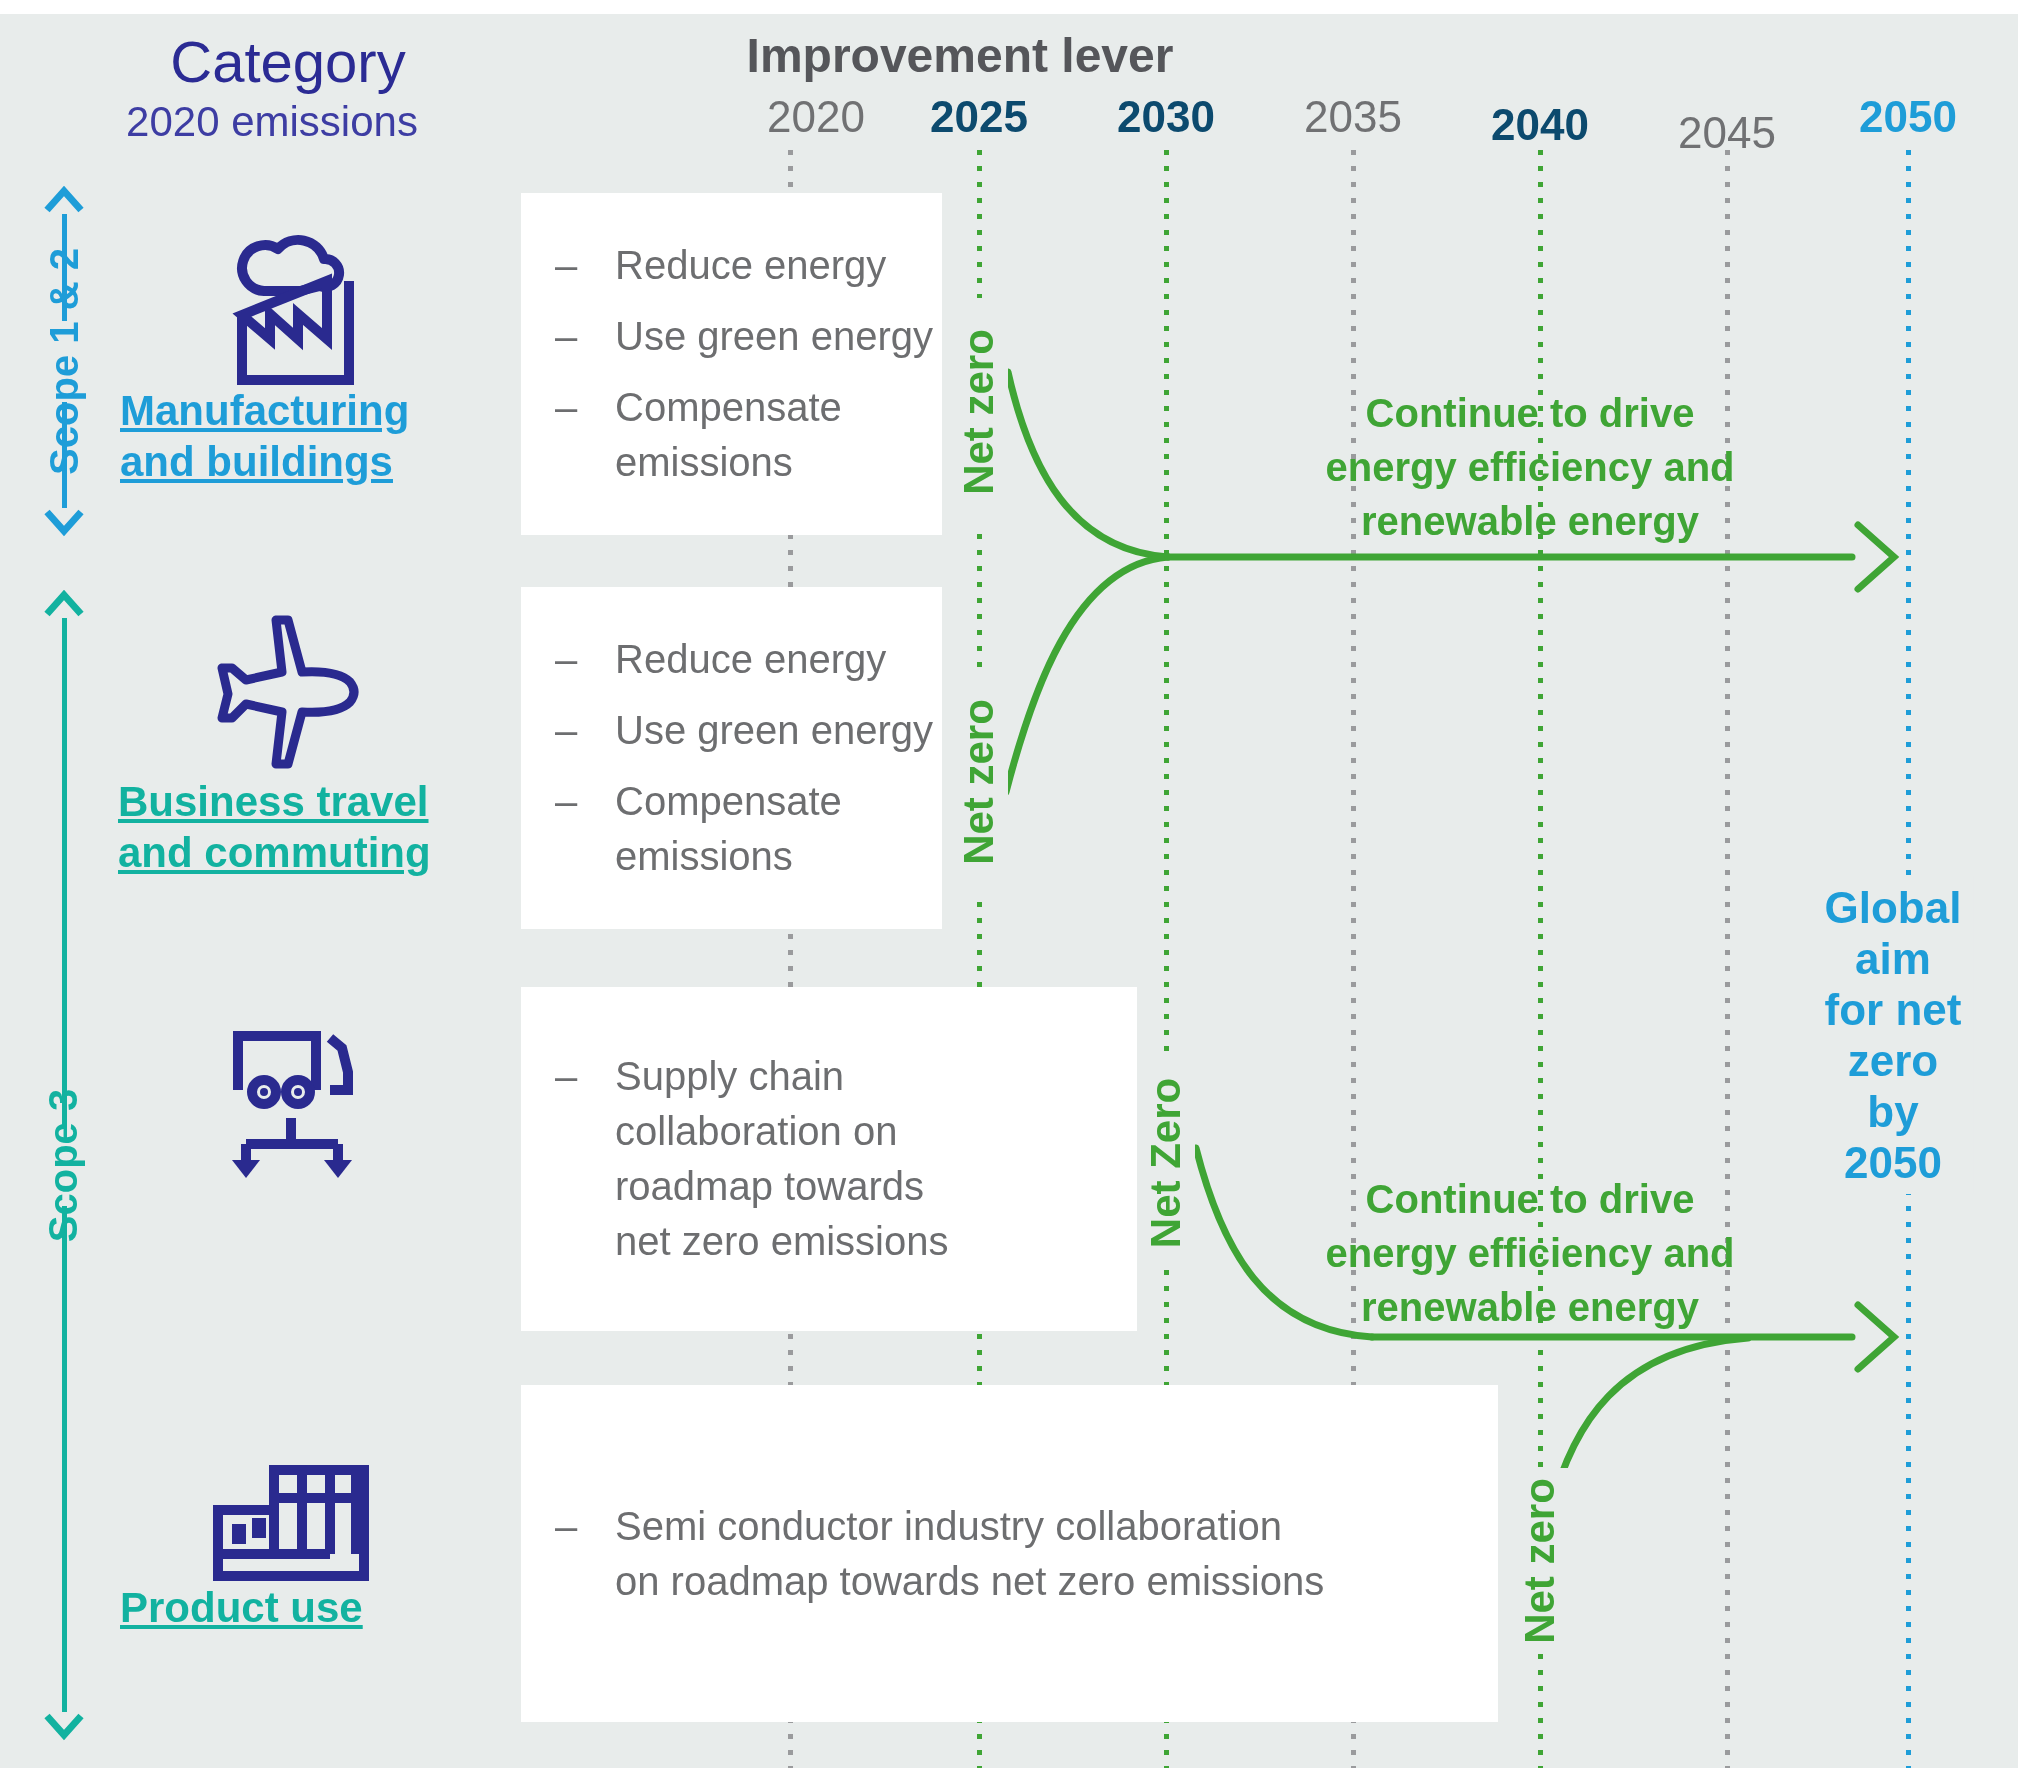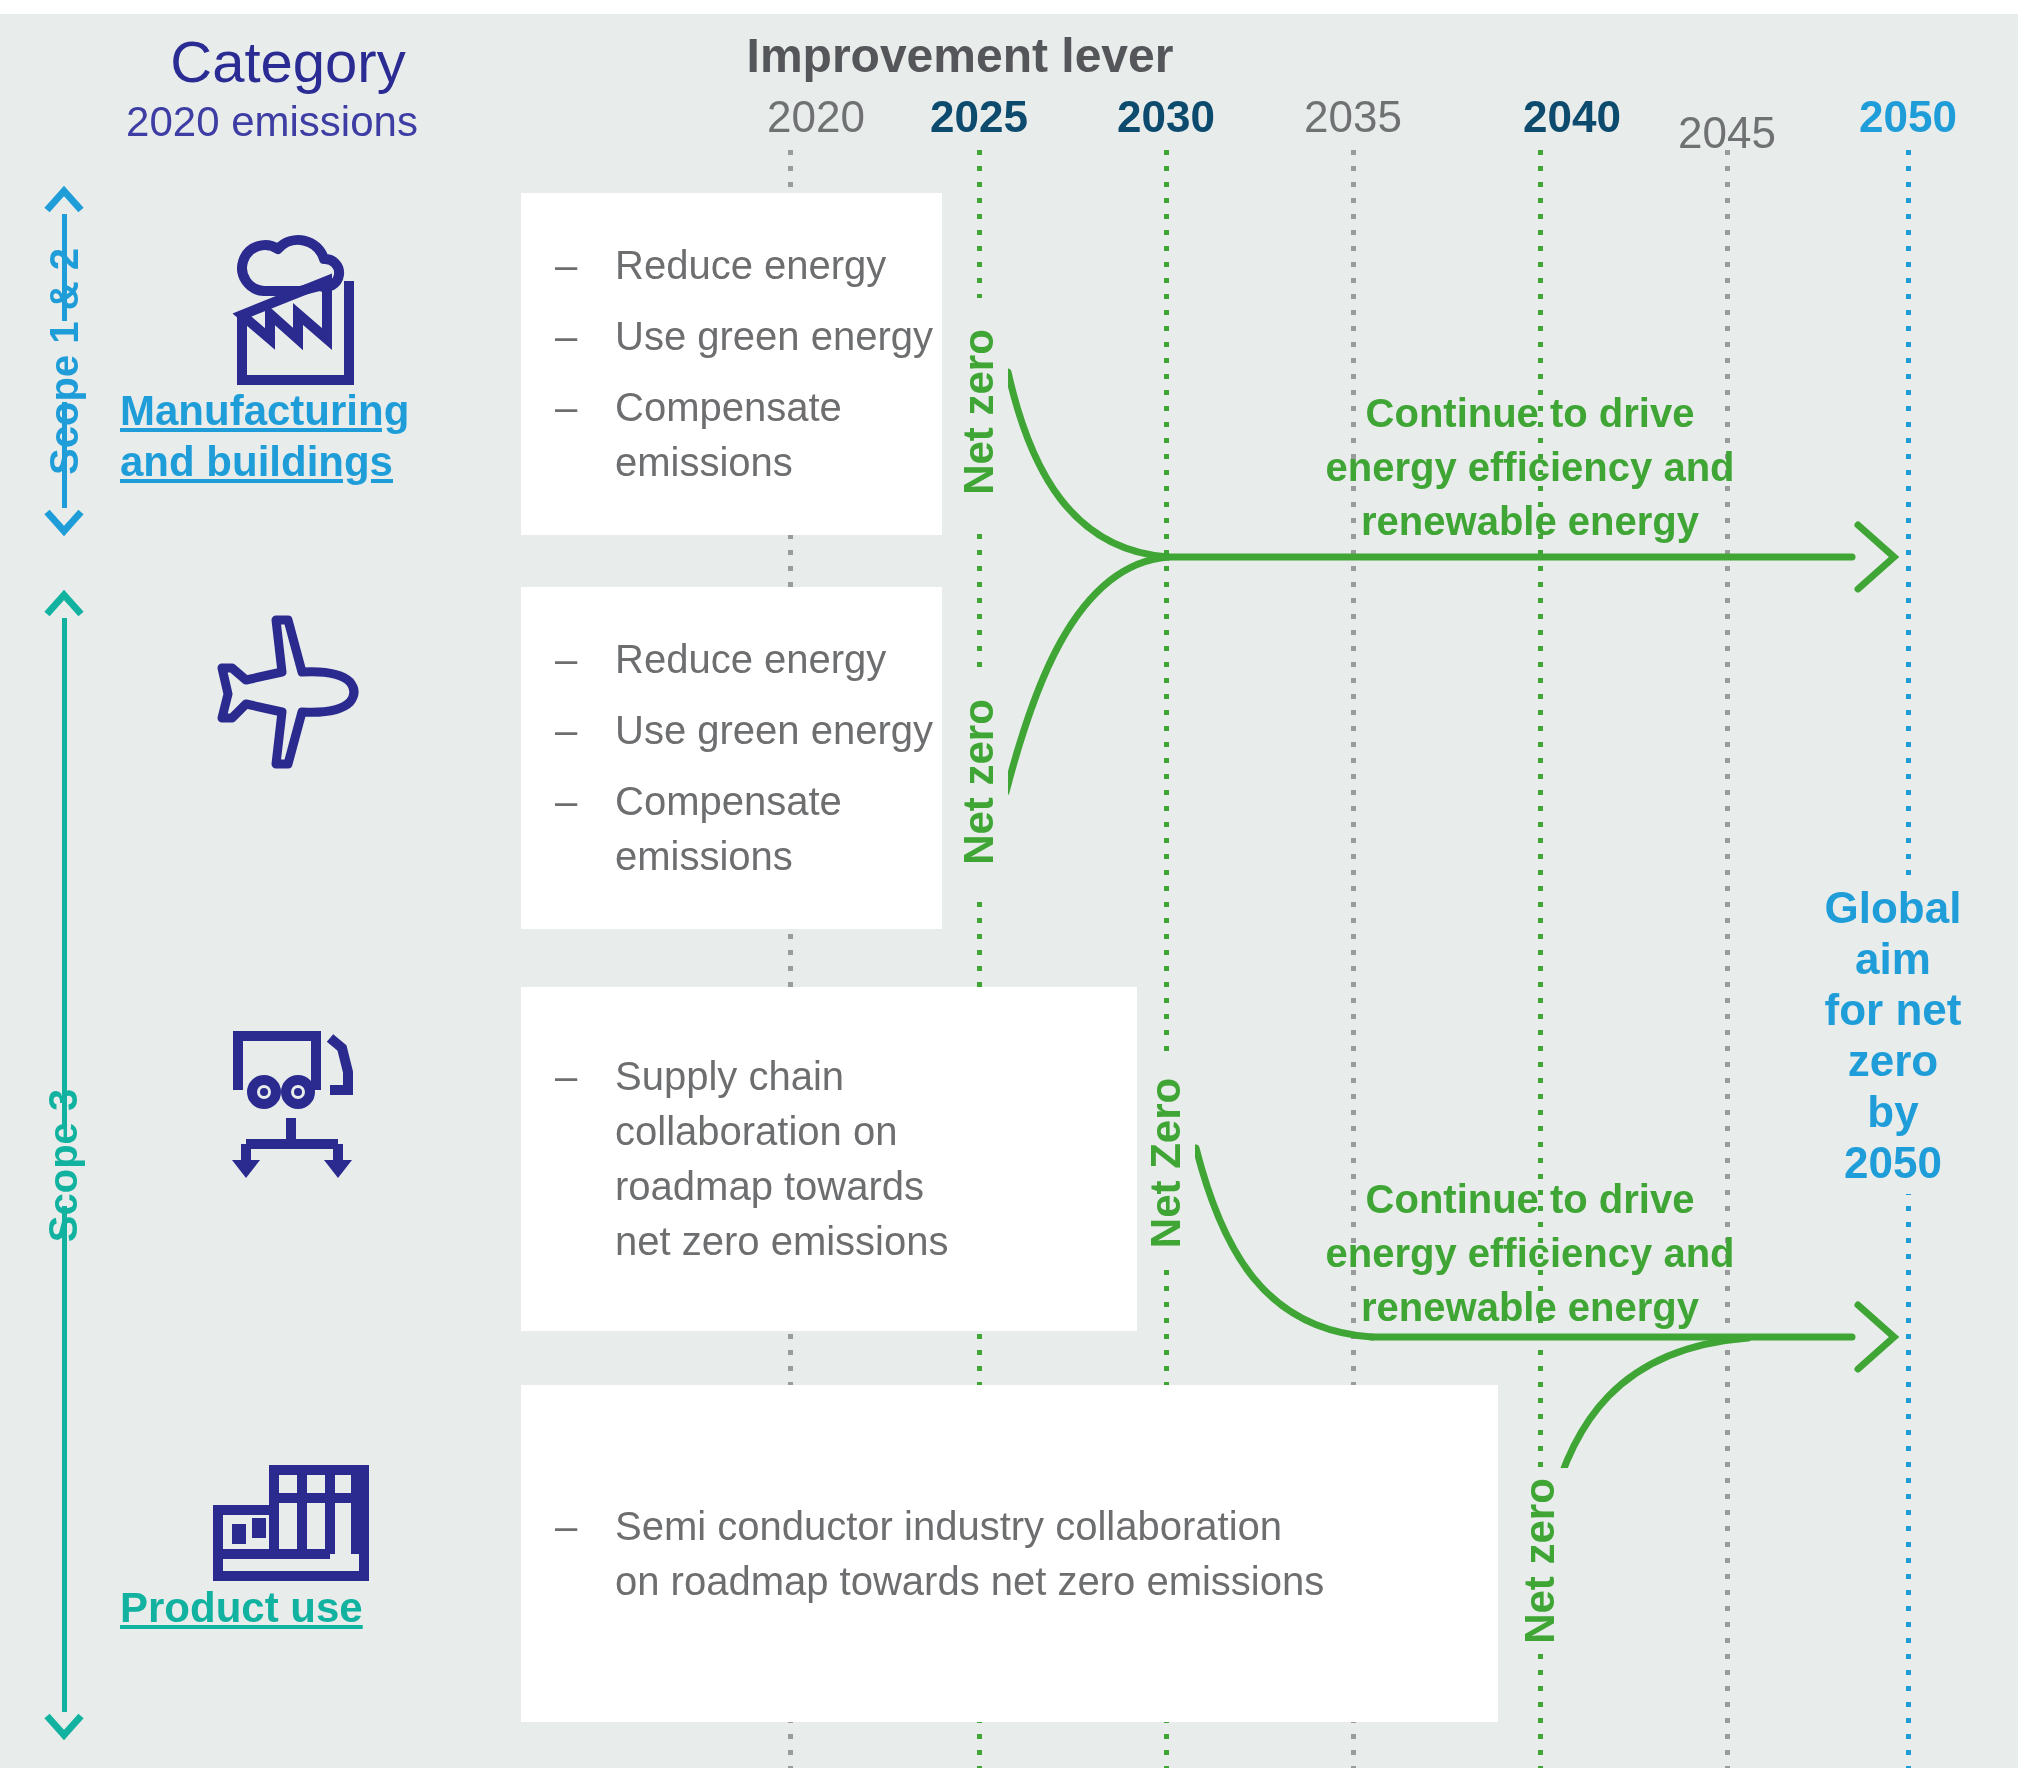--- a/index.html
+++ b/index.html
@@ -68,21 +68,21 @@
   <div id="bg"></div>
 
   <div class="abs cx h-category" style="left:272px;top:28px;">Category</div>
   <div class="abs cx h-sub" style="left:272px;top:98px;">2020 emissions</div>
   <div class="abs cx h-lever" style="left:960px;top:28px;">Improvement lever</div>
 
   <div class="abs cx year" style="left:816px;top:92px;">2020</div>
   <div class="abs cx year green" style="left:979px;top:92px;">2025</div>
   <div class="abs cx year green" style="left:1166px;top:92px;">2030</div>
   <div class="abs cx year" style="left:1353px;top:92px;">2035</div>
-  <div class="abs cx year green" style="left:1540px;top:92px;margin-left:32px;">2040</div>
+  <div class="abs cx year green" style="left:1540px;top:100px;">2040</div>
   <div class="abs cx year" style="left:1727px;top:108px;">2045</div>
   <div class="abs cx year blue" style="left:1908px;top:92px;">2050</div>
 
   <div class="vline gray" style="left:790px;"></div>
   <div class="vline green" style="left:979px;"></div>
   <div class="vline green" style="left:1166px;"></div>
   <div class="vline gray" style="left:1353px;"></div>
   <div class="vline green" style="left:1540px;"></div>
   <div class="vline gray" style="left:1727px;"></div>
   <div class="vline blue" style="left:1908px;"></div>
@@ -116,20 +116,22 @@
       <path d="M52 76 a23 23 0 1 1 14 -42 a27 27 0 0 1 46 10 a14 14 0 1 1 -4 27 l-20 5 Z" stroke-linejoin="round"></path>
       <path d="M30 100 V165 H137 V66 M115 66 V124 L86 99 V124 L58 99 V124 L30 100 Z" stroke-linejoin="miter"></path>
     </g>
   </svg>
   <div class="abs cat-label blue pre" style="left:120px;top:385px;">Manufacturing
 and buildings</div>
 
   <svg class="abs" style="left:198px;top:610px;" width="172" height="168" viewBox="0 0 172 168">
     <path d="M78 10 L90 10 L104 62 Q140 60 152 72 Q160 82 152 92 Q140 104 104 102 L90 154 L78 154 L84 102 L48 94 L34 108 L24 108 L30 84 L24 58 L34 58 L48 70 L84 62 Z" fill="none" stroke="#2a2a8f" stroke-width="9" stroke-linejoin="round"></path>
   </svg>
+  <div class="abs cat-label teal pre" style="left:118px;top:776px;">Business travel
+and commuting</div>
 
   <svg class="abs" style="left:226px;top:1026px;" width="150" height="158" viewBox="0 0 150 158">
     <g fill="none" stroke="#2a2a8f" stroke-width="10">
       <path d="M12 64 V10 H90 V64"></path>
       <path d="M104 12 L116 22 L122 46 V64 H104"></path>
       <circle cx="38" cy="66" r="12"></circle>
       <circle cx="72" cy="66" r="12"></circle>
       <path d="M65 92 V118 M20 118 H112 M20 118 V138 M112 118 V138"></path>
     </g>
     <g fill="#2a2a8f" stroke="none">

